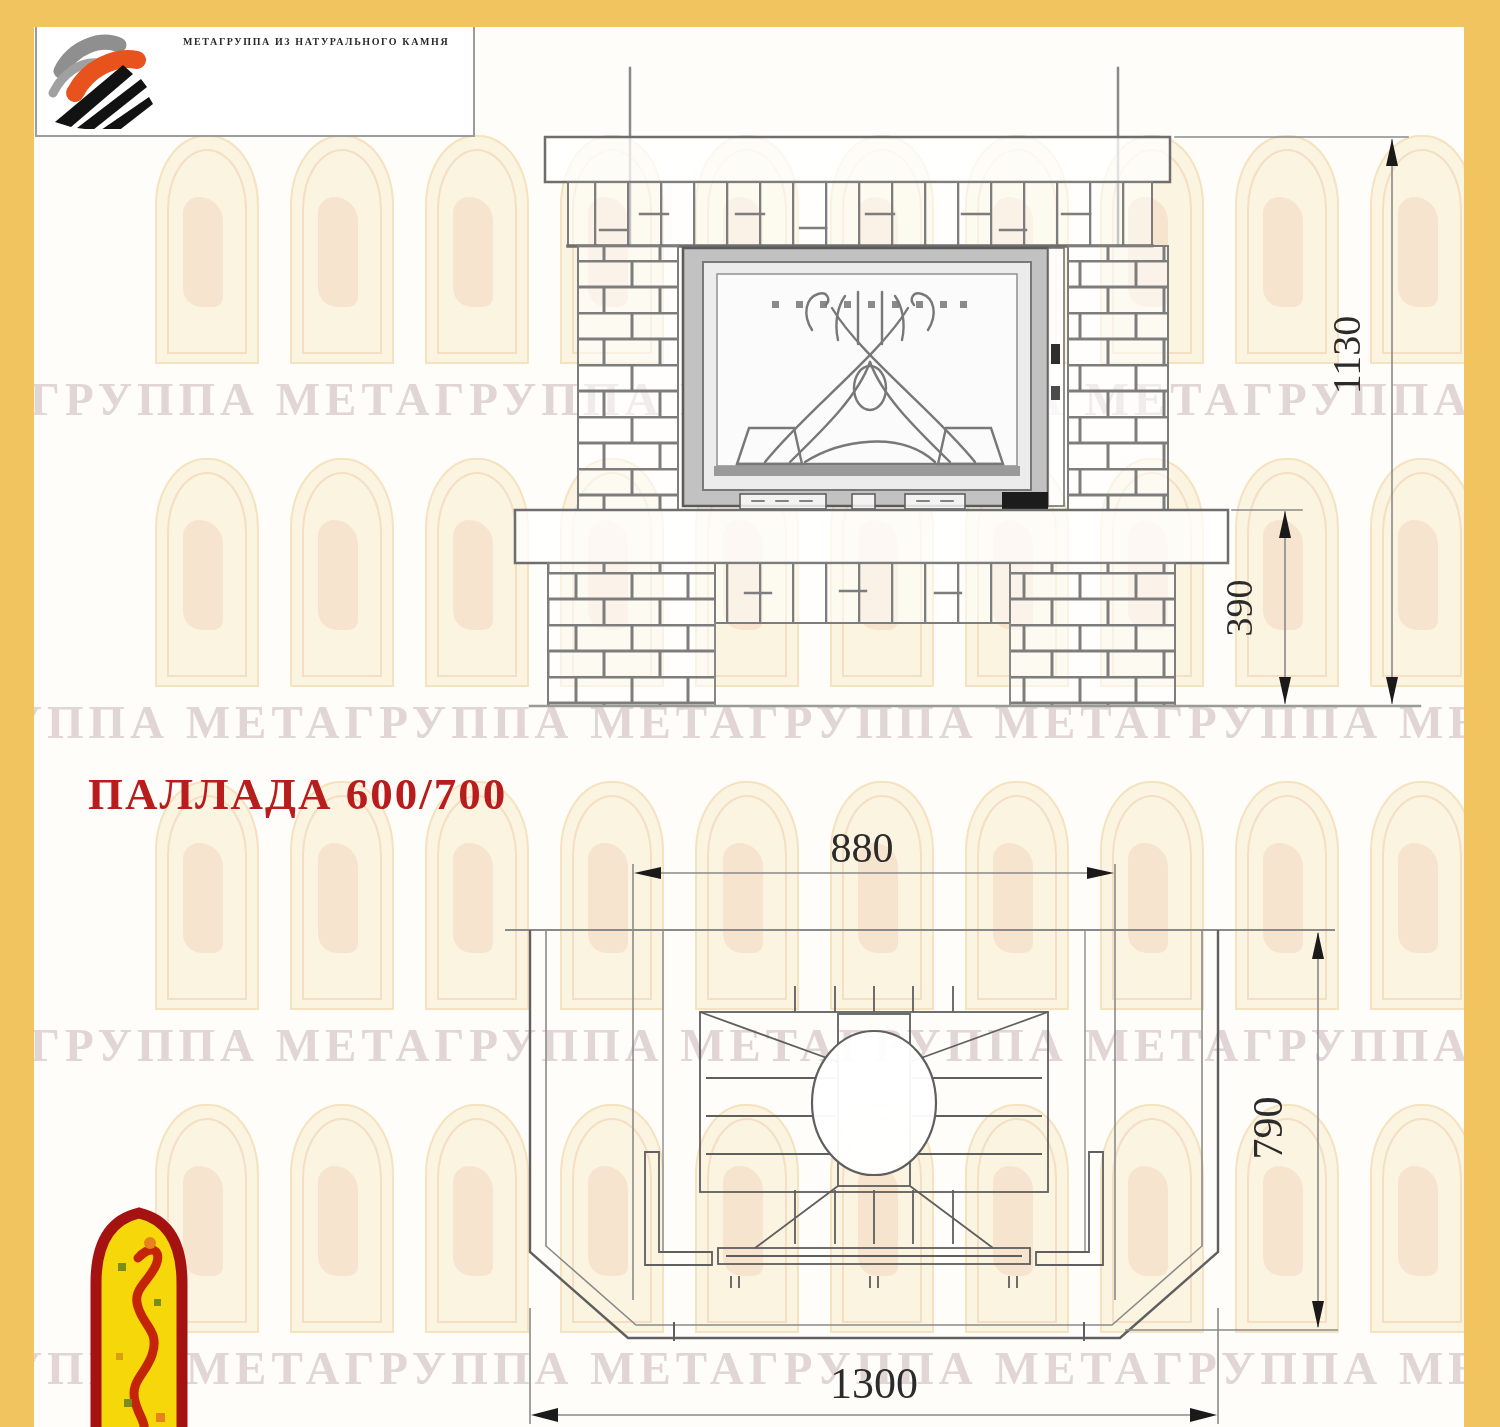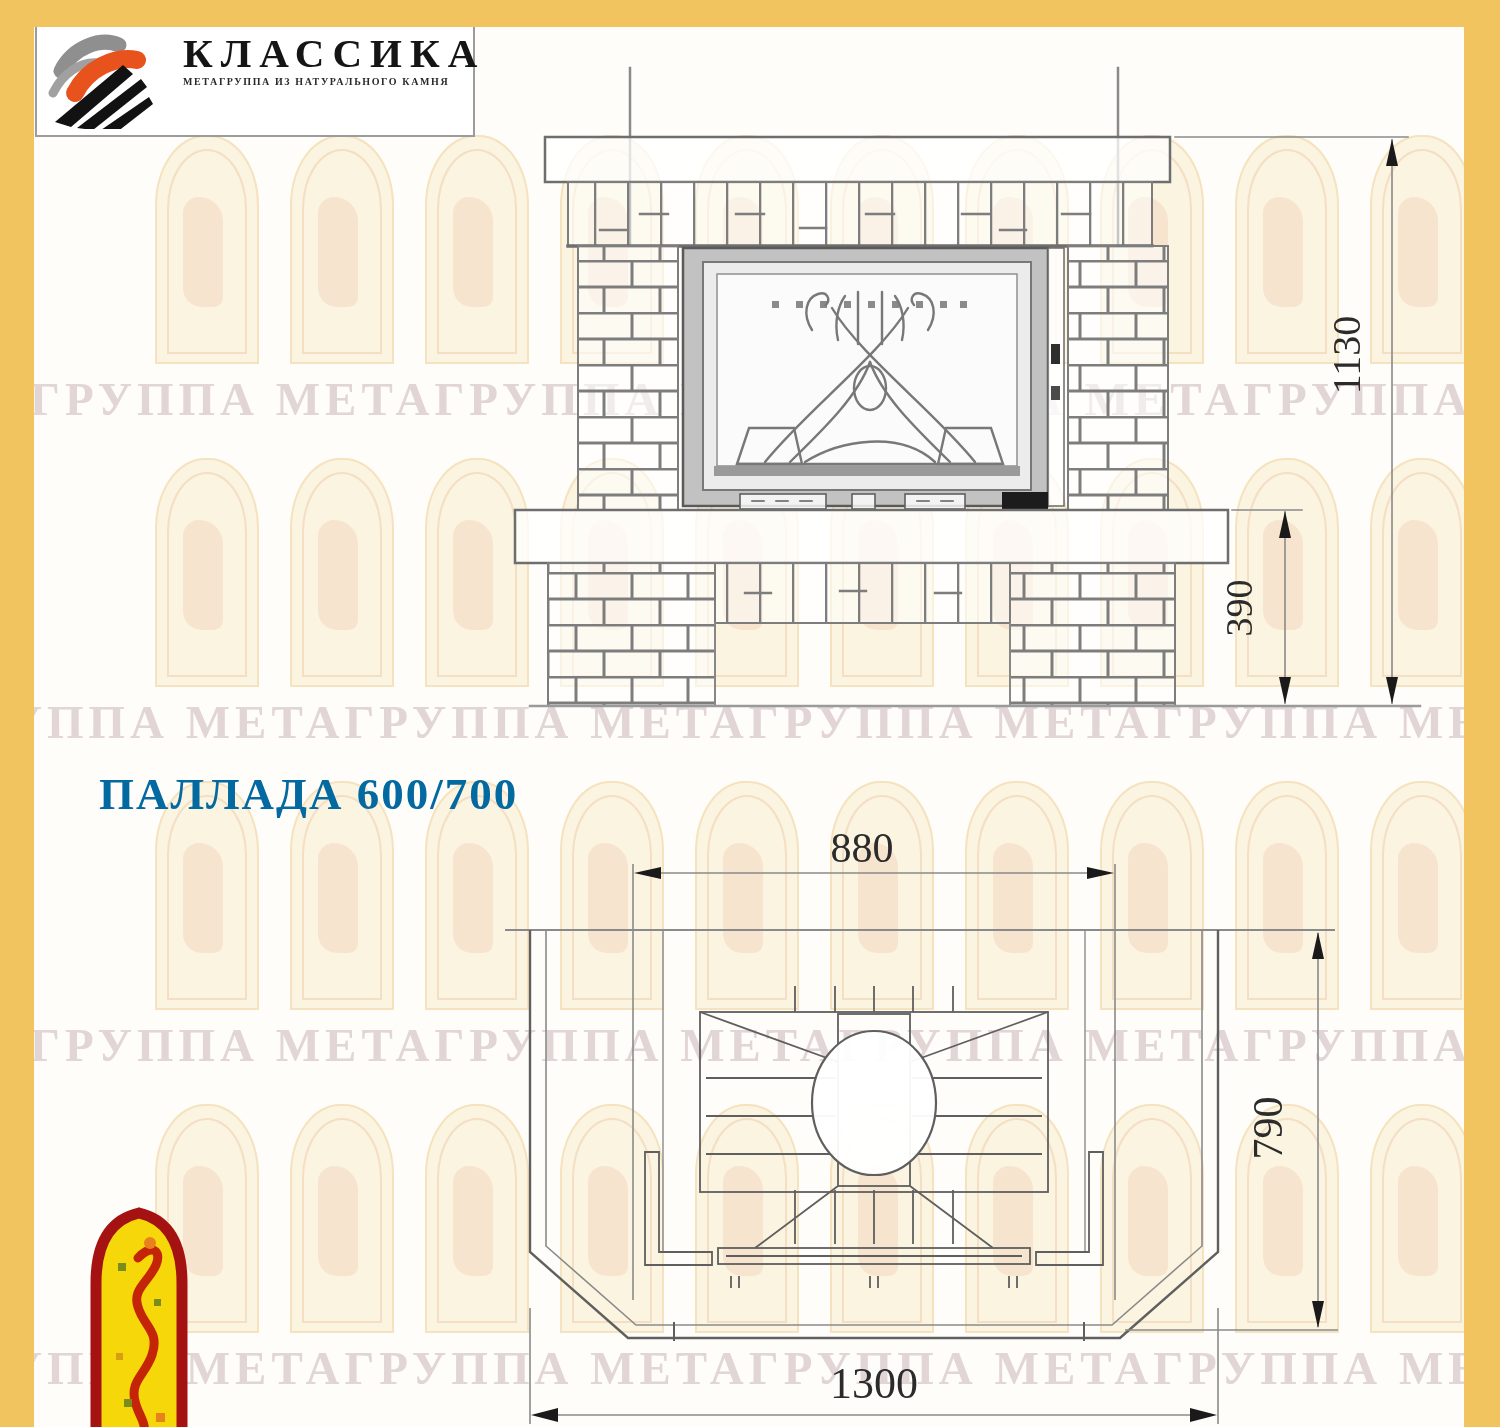--- a/index.html
+++ b/index.html
@@ -25,22 +25,22 @@
         letter-spacing:5px;color:rgba(201,180,184,0.55);z-index:2;}
   
   #brand{position:absolute;left:35px;top:25px;width:436px;height:108px;background:#fff;
          border:2px solid #9c9c9c;z-index:10;display:flex;align-items:flex-start;}
   #brand-graphic{width:140px;height:100px;flex:0 0 auto;margin:2px 0 0 6px;}
   #brand-textcol{padding-top:6px;}
   .brand-line1{font-size:41px;line-height:40px;font-weight:bold;letter-spacing:8px;color:#151515;}
   .brand-line2{font-size:41px;line-height:40px;font-weight:bold;letter-spacing:10px;color:#151515;}
   .brand-tagline{font-size:10px;font-weight:bold;letter-spacing:1.6px;color:#2a2a2a;margin-top:3px;}
   
-  #model-title{position:absolute;left:99px;top:768px;font-size:45px;font-weight:bold;
-         letter-spacing:2px;color:#0369a1;z-index:10;}
+  #model-title{position:absolute;left:88px;top:768px;font-size:45px;font-weight:bold;
+         letter-spacing:2px;color:#b91c1c;z-index:10;}
   
   #drawing{position:absolute;left:0;top:0;width:1500px;height:1427px;z-index:5;}
   
   #emblem{position:absolute;left:88px;top:1203px;width:102px;height:240px;z-index:12;}
 </style>
 </head>
 <body>
 
 <div id="page">
 
@@ -251,21 +251,20 @@
   <div id="brand">
     <svg id="brand-graphic" viewBox="0 0 140 100" xmlns="http://www.w3.org/2000/svg">
       <path d="M18,42 C30,18 58,8 76,16" stroke="#8f8f8f" stroke-width="15" fill="none" stroke-linecap="round"></path>
       <path d="M10,64 C20,44 38,32 55,34" stroke="#a0a0a0" stroke-width="9" fill="none" stroke-linecap="round"></path>
       <path d="M32,64 C44,40 72,26 94,31" stroke="#e8531d" stroke-width="18" fill="none" stroke-linecap="round"></path>
       <polygon points="12,93 80,36 90,45 28,98" fill="#121212"></polygon>
       <polygon points="34,99 98,50 104,58 50,101" fill="#121212"></polygon>
       <polygon points="58,101 106,68 110,75 74,103" fill="#121212"></polygon>
     </svg>
     <div id="brand-textcol">
-      <div class="brand-line1">КЛАССИКА</div>
       <div class="brand-tagline">МЕТАГРУППА ИЗ НАТУРАЛЬНОГО КАМНЯ</div>
     </div>
   </div>
 
   <div id="model-title">ПАЛЛАДА 600/700</div>
 
   <svg id="emblem" viewBox="0 0 102 240" xmlns="http://www.w3.org/2000/svg">
     <path d="M8,240 V80 Q8,20 51,10 Q94,20 94,80 V240" fill="#f6d70a" stroke="#a51212" stroke-width="11"></path>
     <path d="M50,55 C64,40 74,48 68,62 C60,80 44,86 50,104 C56,124 72,128 64,152 C57,172 42,178 47,198 C50,212 58,218 56,230" fill="none" stroke="#c42508" stroke-width="9" stroke-linecap="round"></path>
     <circle cx="62" cy="40" r="6" fill="#e8821d"></circle>

